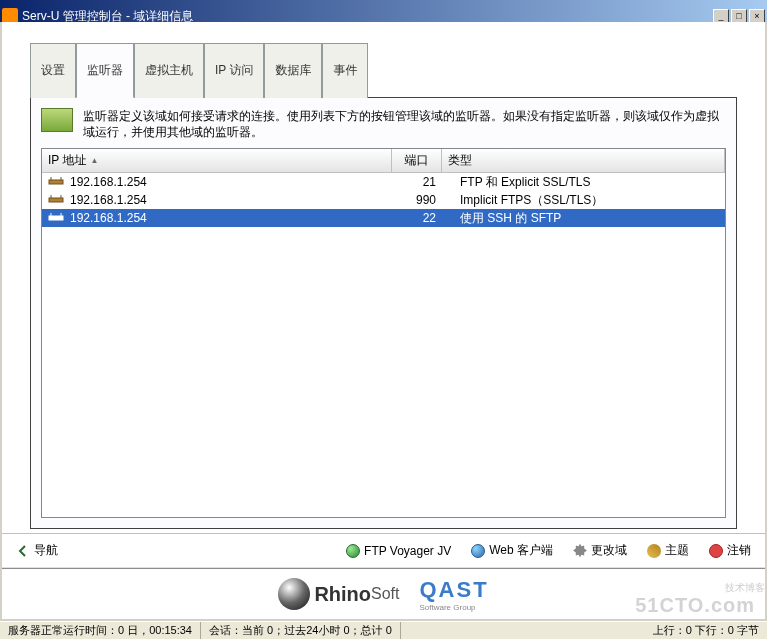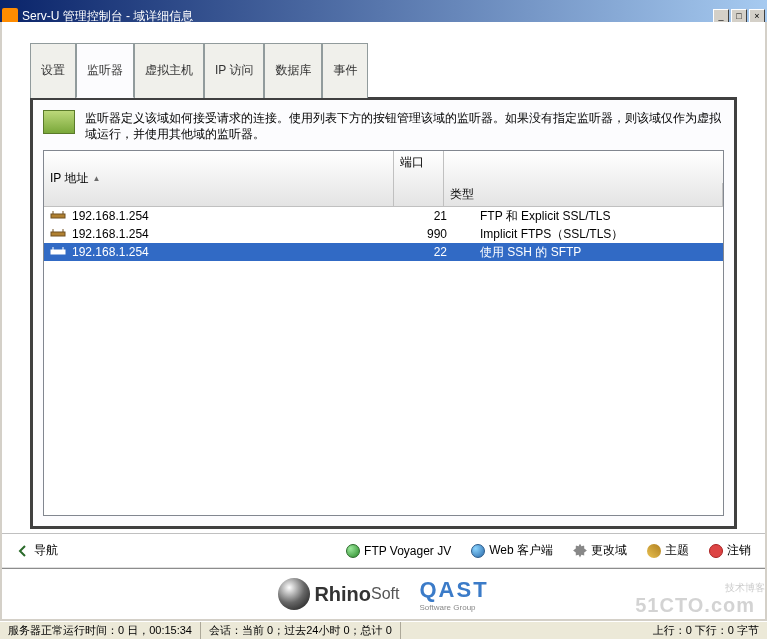--- a/index.html
+++ b/index.html
@@ -12,36 +12,36 @@
 .titlebar .winbtn { width: 16px; height: 14px; background: #d4d0c8; border: 1px solid #fff; border-right-color: #404040; border-bottom-color: #404040; font-size: 9px; line-height: 12px; text-align: center; color: #000; cursor: pointer; }
 
 .window-body { position: absolute; top: 22px; left: 0; right: 0; bottom: 18px; border: 2px solid #d4d0c8; border-top: none; background: #fff; display: flex; flex-direction: column; }
 
 .content-area { flex: 1; padding: 20px 28px 4px 28px; background: #fff; display: flex; flex-direction: column; }
 
 .tabs { display: flex; position: relative; top: 1px; z-index: 2; }
 .tab { padding: 18px 10px; font-size: 12px; border: 1px solid #919b9c; border-bottom: none; background: #f0f0eb; margin-right: 0px; cursor: pointer; color: #333; }
 .tab.active { background: #fcfcfe; border-bottom: 1px solid #fcfcfe; }
 
-.tabpanel { border: 3px solid #404040; background: #fcfcfe; padding: 10px; flex: 1; display: flex; flex-direction: column; }
+.tabpanel { border: 1px solid #404040; background: #fcfcfe; padding: 10px; flex: 1; display: flex; flex-direction: column; }
 
 .info-row { display: flex; gap: 10px; font-size: 12px; line-height: 16px; color: #000; margin-bottom: 8px; }
 .info-icon { width: 32px; height: 24px; background: linear-gradient(#bcd87a,#7aa83a); border: 1px solid #5a7a2a; flex: 0 0 32px; }
 .info-text { flex: 1; }
 
 .listview { flex: 1; border: 1px solid #828790; background: #fff; display: flex; flex-direction: column; overflow: hidden; }
 .lv-header { display: flex; background: linear-gradient(#fff,#e4e4e4); border-bottom: 1px solid #c0c0c0; font-size: 12px; }
 .lv-header .col { padding: 3px 6px; border-right: 1px solid #c0c0c0; }
 .col-ip { width: 350px; display: flex; align-items: center; gap: 4px; }
-.col-port { width: 50px; text-align: left; }
-.col-type { flex: 1; margin-top: 32px; }
+.col-port { width: 50px; text-align: center; }
+.col-type { flex: 1; }
 .sort-arrow { font-size: 8px; color: #6b6b6b; }
 
 .lv-body { flex: 1; overflow: auto; }
-.lv-row { display: flex; font-size: 12px; height: 18px; align-items: center; gap: 9px; }
+.lv-row { display: flex; font-size: 12px; height: 18px; align-items: center; }
 .lv-row.selected { background: #316ac5; color: #fff; }
 .lv-row .cell { padding: 0 6px; white-space: nowrap; overflow: hidden; }
 .cell-ip { width: 350px; display: flex; align-items: center; gap: 6px; }
 .cell-port { width: 50px; text-align: right; }
 .cell-type { flex: 1; margin-left: 12px; }
 .row-icon { width: 16px; height: 12px; display: inline-block; }
 .row-icon svg { width: 16px; height: 12px; }
 
 .btn-row { margin-top: 8px; display: flex; gap: 4px; }
 .btn { font-size: 12px; padding: 2px 10px; background: #ece9d8; border: 1px solid #aca899; cursor: pointer; }

